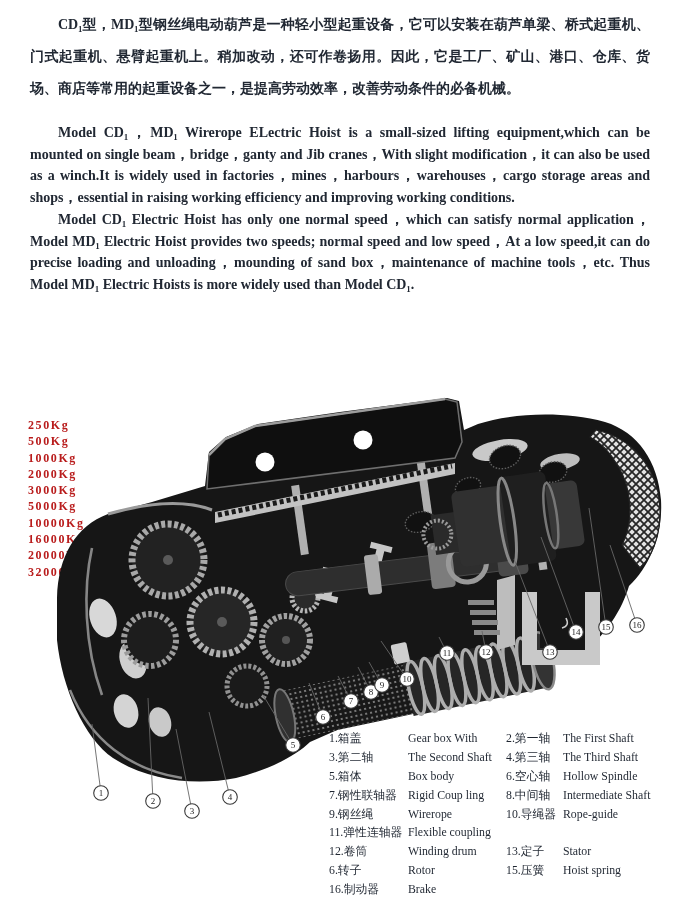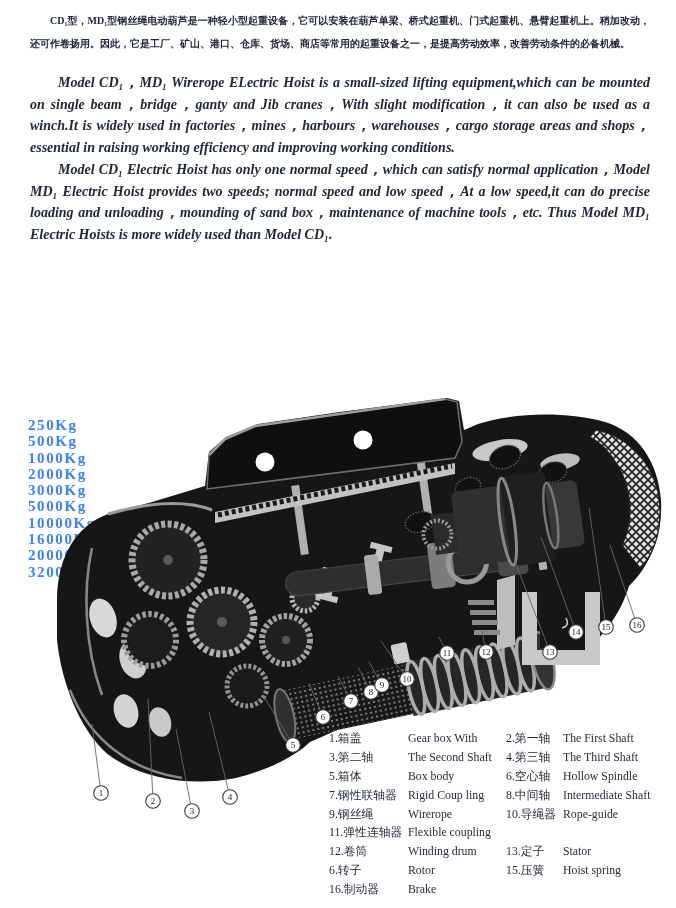--- a/index.html
+++ b/index.html
@@ -1,26 +1,26 @@
 <!DOCTYPE html>
 <html><head>
 <meta charset="utf-8">
 <style>
   html,body{margin:0;padding:0;background:#888;}
   #page{
     position:relative;width:676px;height:908px;background:#ffffff;overflow:hidden;
     font-family:"Liberation Serif","DejaVu Serif",serif;color:#212833;
   }
   .text-top{position:absolute;left:30px;right:26px;top:9px;}
-  .cn-block p{font-size:10px;line-height:23px;}
-  .en-block{margin-top:17px;font-style:italic;}
+  .cn-block p{font-size:14px;line-height:32px;}
+  .en-block{margin-top:17px;}
   .en-block p{font-size:14px;line-height:21.7px;}
   .text-top p{margin:0;text-align:justify;text-indent:2em;font-weight:bold;}
   .capacity-list{position:absolute;left:28px;top:417px;margin:0;padding:0;list-style:none;
-    font-weight:bold;font-size:15px;letter-spacing:1.6px;color:#3b82f6;}
+    font-weight:bold;font-size:12px;letter-spacing:1.6px;color:#b91c1c;}
   .capacity-list li{height:16.3px;line-height:16.3px;}
   .figure-svg{position:absolute;left:40px;top:396px;}
   .legend{position:absolute;left:329px;top:729px;width:334px;display:grid;
     grid-template-columns:79px 98px 57px 1fr;grid-auto-rows:18.9px;
     font-size:11.8px;font-weight:normal;color:#1f2631;}
   .legend span{white-space:nowrap;overflow:visible;line-height:18.9px;}
 </style>
 </head>
 <body>
 

